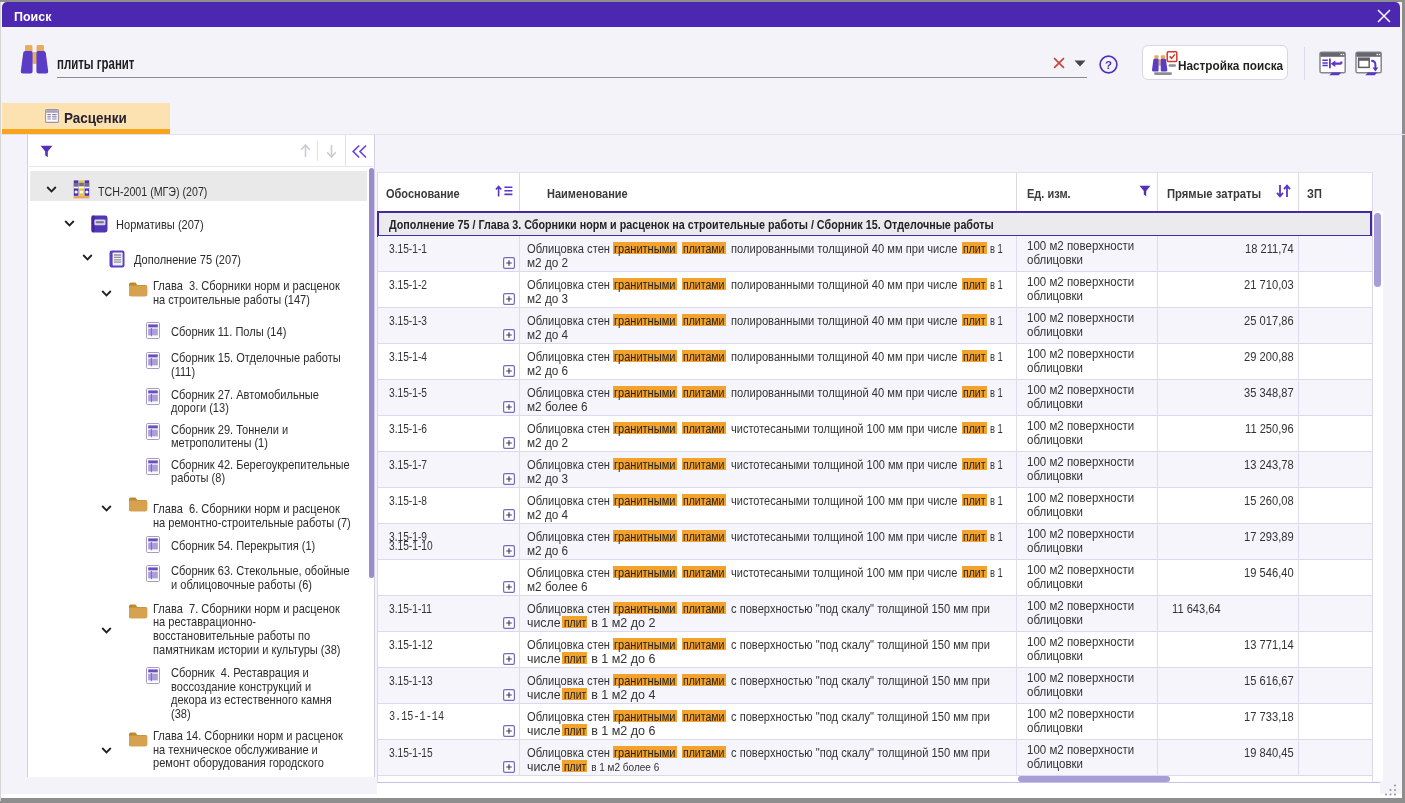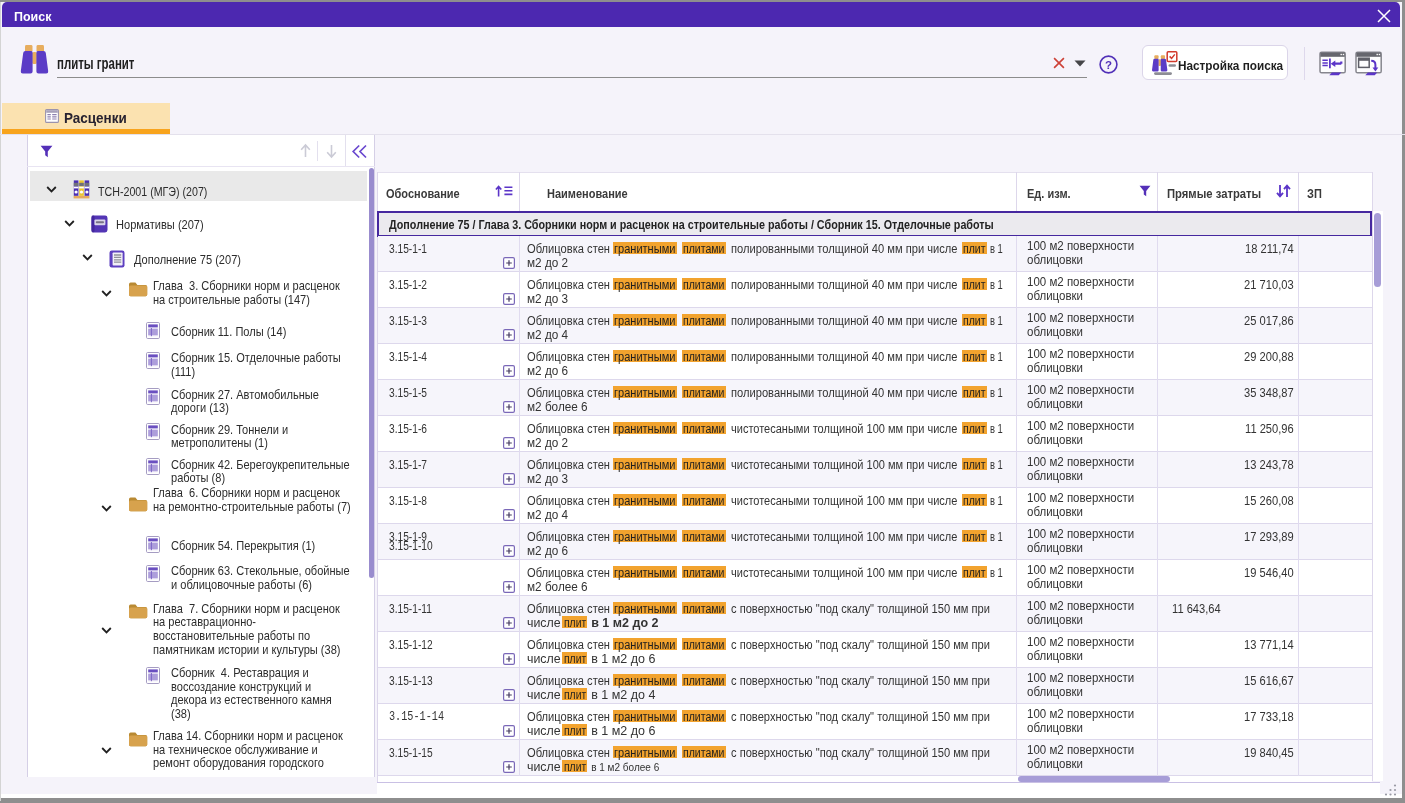--- a/index.html
+++ b/index.html
@@ -188,21 +188,21 @@
 <path d="M5.4,6 v8.2" stroke="#7c64c6" stroke-width="1"></path>
 </svg>
 <div class="abs" style="left:170.8px;top:457.7px;"><span style="display:inline-block;white-space:nowrap;font-size:13px;line-height:13.7px;font-weight:normal;color:#2c2c2c;transform:scaleX(0.85);transform-origin:0 0;">Сборник 42. Берегоукрепительные<br>работы (8)</span></div>
 <svg width="11" height="7" viewBox="0 0 11 7" style="position:absolute;left:100.6px;top:505.4px;">
 <path d="M1.2,1 L5.5,5.4 L9.8,1" fill="none" stroke="#212121" stroke-width="1.8"></path>
 </svg>
 <svg width="20" height="16" viewBox="0 0 20 16" style="position:absolute;left:127.6px;top:495.7px;">
 <path d="M1,3.2 Q1,1.6 2.6,1.6 L7.4,1.6 L9.4,3.9 L17.6,3.9 Q19.2,3.9 19.2,5.5 L19.2,13.6 Q19.2,15.2 17.6,15.2 L2.6,15.2 Q1,15.2 1,13.6 Z" fill="#b98a33"></path>
 <path d="M1,5.9 Q1,4.4 2.6,4.4 L17.6,4.4 Q19.2,4.4 19.2,5.9 L19.2,13.6 Q19.2,15.2 17.6,15.2 L2.6,15.2 Q1,15.2 1,13.6 Z" fill="#d7a24d"></path>
 </svg>
-<div class="abs" style="left:152.6px;top:486px;"><span style="display:inline-block;white-space:nowrap;font-size:13px;line-height:13.7px;font-weight:normal;color:#2c2c2c;transform:scaleX(0.85);transform-origin:0 0;">Глава&nbsp;&nbsp;6. Сборники норм и расценок<br>на ремонтно-строительные работы (7)</span></div>
+<div class="abs" style="left:152.6px;top:502px;"><span style="display:inline-block;white-space:nowrap;font-size:13px;line-height:13.7px;font-weight:normal;color:#2c2c2c;transform:scaleX(0.85);transform-origin:0 0;">Глава&nbsp;&nbsp;6. Сборники норм и расценок<br>на ремонтно-строительные работы (7)</span></div>
 <svg width="14" height="17" viewBox="0 0 14 17" style="position:absolute;left:145.8px;top:536.1px;">
 <rect x="0.5" y="0.5" width="13" height="16" rx="1.2" fill="#fff" stroke="#a59cc2" stroke-width="1"></rect>
 <rect x="2.2" y="2.4" width="9.6" height="3" fill="#6a4fc0"></rect>
 <rect x="2.2" y="6" width="9.6" height="8.2" fill="#ded8f0"></rect>
 <path d="M2.2,8 h9.6 M2.2,10 h9.6 M2.2,12 h9.6" stroke="#7c64c6" stroke-width="1"></path>
 <path d="M5.4,6 v8.2" stroke="#7c64c6" stroke-width="1"></path>
 </svg>
 <div class="abs" style="left:170.8px;top:535.5px;"><span style="display:inline-block;white-space:nowrap;font-size:13px;line-height:13.7px;font-weight:normal;color:#2c2c2c;transform:scaleX(0.85);transform-origin:0 0;">Сборник 54. Перекрытия (1)</span></div>
 <svg width="14" height="17" viewBox="0 0 14 17" style="position:absolute;left:145.8px;top:564.7px;">
 <rect x="0.5" y="0.5" width="13" height="16" rx="1.2" fill="#fff" stroke="#a59cc2" stroke-width="1"></rect>
@@ -451,21 +451,21 @@
 </svg>
 <div class="abs" style="left:527px;top:599.2px;"><span style="display:inline-block;white-space:nowrap;font-size:12.5px;line-height:14.0px;font-weight:normal;color:#333333;transform:scaleX(0.892);transform-origin:0 0;">Облицовка стен</span></div>
 <div class="abs" style="left:612.8px;top:601.5px;width:64.4px;height:12.8px;background:#f2a32e;"></div>
 <div class="abs" style="left:614.3px;top:599.2px;"><span style="display:inline-block;white-space:nowrap;font-size:12.5px;line-height:14.0px;font-weight:normal;color:#1f1f1f;transform:scaleX(0.883);transform-origin:0 0;">гранитными</span></div>
 <div class="abs" style="left:681.8px;top:601.5px;width:44.4px;height:12.8px;background:#f2a32e;"></div>
 <div class="abs" style="left:683.3px;top:599.2px;"><span style="display:inline-block;white-space:nowrap;font-size:12.5px;line-height:14.0px;font-weight:normal;color:#1f1f1f;transform:scaleX(0.842);transform-origin:0 0;">плитами</span></div>
 <div class="abs" style="left:731px;top:599.2px;"><span style="display:inline-block;white-space:nowrap;font-size:12.5px;line-height:14.0px;font-weight:normal;color:#333333;transform:scaleX(0.89);transform-origin:0 0;">с поверхностью "под скалу" толщиной 150 мм при</span></div>
 <div class="abs" style="left:527px;top:613.2px;"><span style="display:inline-block;white-space:nowrap;font-size:12.5px;line-height:14.0px;font-weight:normal;color:#333333;transform:scaleX(0.99);transform-origin:0 0;">числе</span></div>
 <div class="abs" style="left:562px;top:615.5px;width:25.2px;height:12.8px;background:#f2a32e;"></div>
 <div class="abs" style="left:563.5px;top:613.2px;"><span style="display:inline-block;white-space:nowrap;font-size:12.5px;line-height:14.0px;font-weight:normal;color:#1f1f1f;transform:scaleX(0.829);transform-origin:0 0;">плит</span></div>
-<div class="abs" style="left:591.2px;top:613.2px;"><span style="display:inline-block;white-space:nowrap;font-size:12.5px;line-height:14.0px;font-weight:bold;color:#333333;transform:scaleX(1.0);transform-origin:0 0;">в 1 м2 до 2</span></div>
+<div class="abs" style="left:591.2px;top:613.2px;"><span style="display:inline-block;white-space:nowrap;font-size:12.5px;line-height:14.0px;font-weight:normal;color:#333333;transform:scaleX(1.0);transform-origin:0 0;">в 1 м2 до 2</span></div>
 <div class="abs" style="left:1026.5px;top:599.2px;"><span style="display:inline-block;white-space:nowrap;font-size:12.5px;line-height:14.0px;font-weight:normal;color:#333333;transform:scaleX(0.92);transform-origin:0 0;">100 м2 поверхности<br>облицовки</span></div>
 <div class="abs" style="left:1166px;top:599.2px;width:128px;text-align:left;"><span style="display:inline-block;white-space:nowrap;font-size:12.5px;line-height:14.0px;font-weight:normal;color:#333333;transform:scaleX(0.89);transform-origin:100% 0;">11 643,64</span></div>
 <div class="abs" style="left:378px;top:632px;width:994px;height:36px;background:#fff;border-bottom:1px solid #ddd8ec;"></div>
 <div class="abs" style="left:389px;top:635.2px;"><span style="display:inline-block;white-space:nowrap;font-size:12.5px;line-height:14.0px;font-weight:normal;color:#333333;transform:scaleX(0.815);transform-origin:0 0;">3.15-1-12</span></div>
 <svg width="12" height="12" viewBox="0 0 12 12" style="position:absolute;left:503px;top:652.5px;">
 <rect x="0.6" y="0.6" width="10.8" height="10.8" rx="1.4" fill="#fff" stroke="#7a68b8" stroke-width="1.2"></rect>
 <path d="M3.2,6 h5.6 M6,3.2 v5.6" stroke="#43395f" stroke-width="1.2"></path>
 </svg>
 <div class="abs" style="left:527px;top:635.2px;"><span style="display:inline-block;white-space:nowrap;font-size:12.5px;line-height:14.0px;font-weight:normal;color:#333333;transform:scaleX(0.892);transform-origin:0 0;">Облицовка стен</span></div>
 <div class="abs" style="left:612.8px;top:637.5px;width:64.4px;height:12.8px;background:#f2a32e;"></div>

